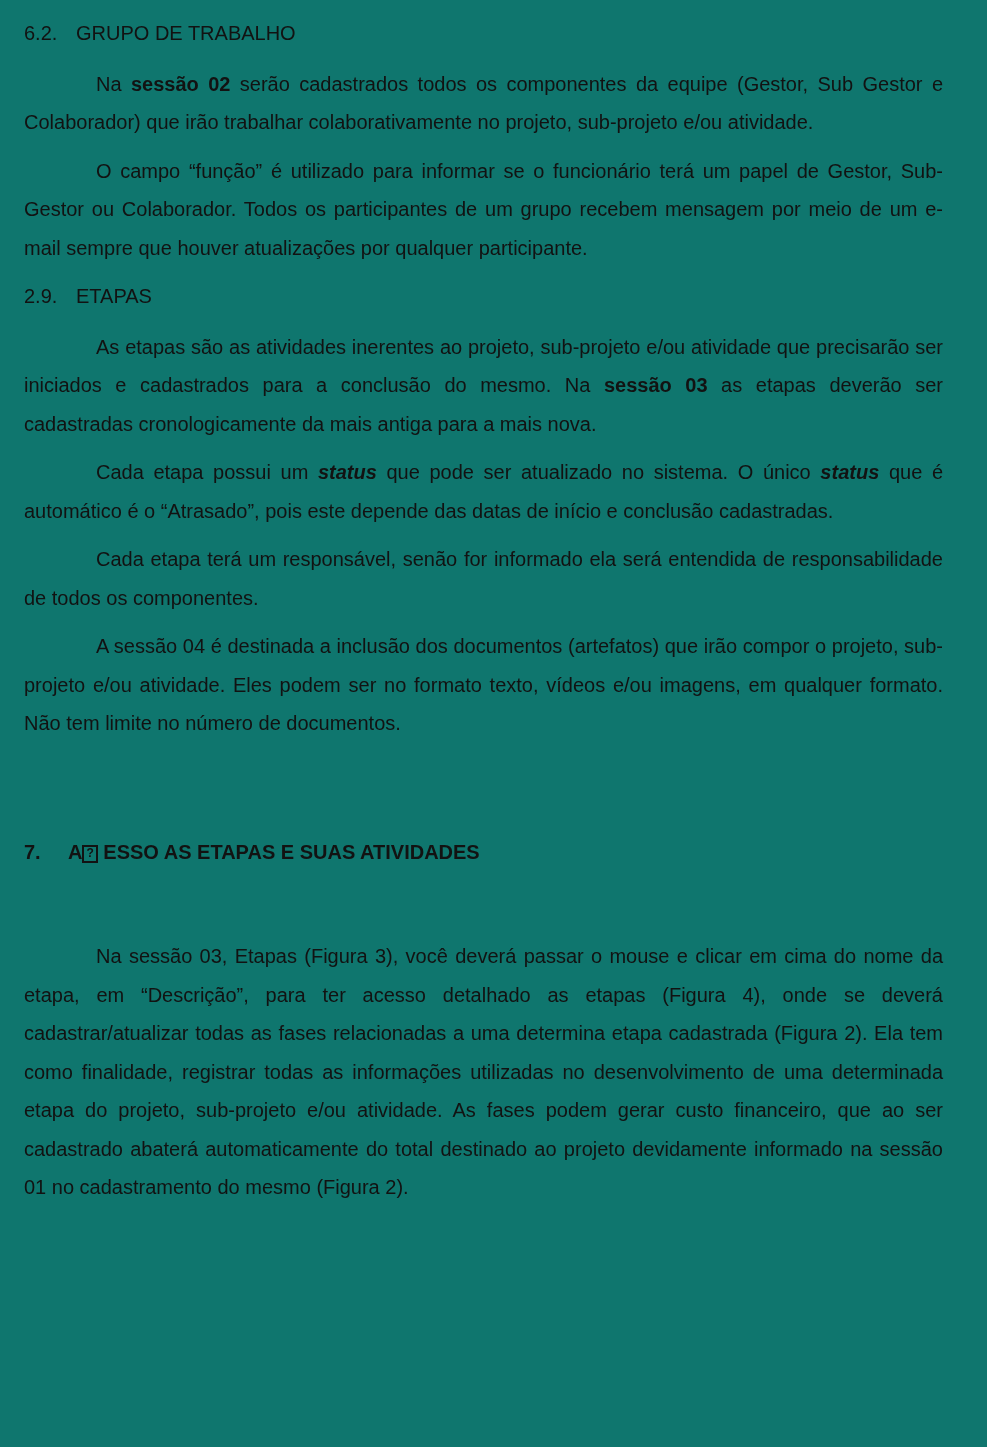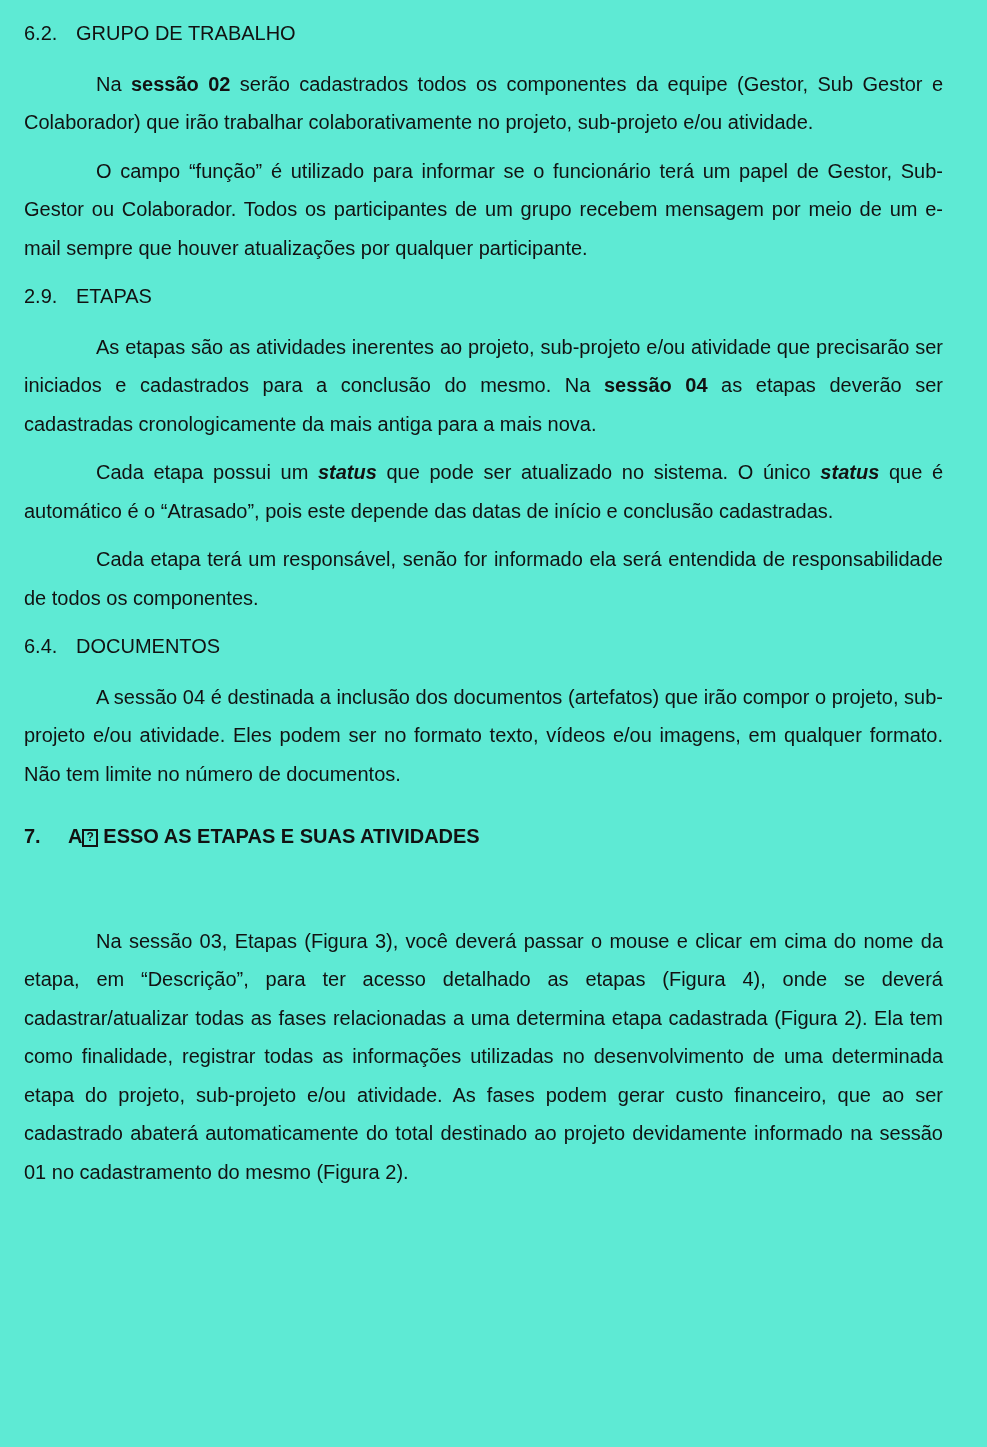--- a/index.html
+++ b/index.html
@@ -1,21 +1,21 @@
 <!DOCTYPE html>
 <html lang="pt"><head>
 <meta charset="utf-8">
 <style>
   html, body { margin: 0; padding: 0; background: #ffffff; }
   .page {
     width: 987px;
     height: 1447px;
     box-sizing: border-box;
     padding: 14px 36px 24px 24px;
-    background: #5eead4;
+    background: #0f766e;
     color: #121212;
     font-family: "Liberation Sans", sans-serif;
     font-size: 20px;
     line-height: 38.5px;
     overflow: hidden;
   }
   .para {
     margin: 0 8px 10px 0;
     text-align: justify;
     text-indent: 72px;
@@ -23,21 +23,21 @@
   .heading {
     margin: 0 0 12px 0;
     font-size: 20px;
     font-weight: 400;
     line-height: 38.5px;
     text-align: left;
   }
   .heading .hnum { display: inline-block; min-width: 52px; }
   .h1 { font-weight: 700; }
   .h1 .hnum { min-width: 44px; }
-  .spacious { margin-top: 24px; margin-bottom: 66px; }
+  .spacious { margin-top: 90px; margin-bottom: 66px; }
   .b { font-weight: 700; }
   .i { font-style: italic; }
   .missing-glyph {
     display: inline-block;
     border: 2px solid currentColor;
     font-size: 12px;
     line-height: 13px;
     padding: 0 2px 1px 2px;
     vertical-align: 2px;
     font-weight: 700;
@@ -46,21 +46,20 @@
 </style>
 </head>
 <body>
 
 <main class="page">
   <div>
       <h2 class="heading h2"><span class="hnum">6.2.</span><span><span class="">GRUPO DE TRABALHO</span></span></h2>
       <p class="para"><span class="">Na </span><span class="b">sessão 02</span><span class=""> serão cadastrados todos os componentes da equipe (Gestor, Sub Gestor e Colaborador) que irão trabalhar colaborativamente no projeto, sub-projeto e/ou atividade.</span></p>
       <p class="para"><span class="">O campo “função” é utilizado para informar se o funcionário terá um papel de Gestor, Sub-Gestor ou Colaborador. Todos os participantes de um grupo recebem mensagem por meio de um e-mail sempre que houver atualizações por qualquer participante.</span></p>
       <h2 class="heading h2"><span class="hnum">2.9.</span><span><span class="">ETAPAS</span></span></h2>
-      <p class="para"><span class="">As etapas são as atividades inerentes ao projeto, sub-projeto e/ou atividade que precisarão ser iniciados e cadastrados para a conclusão do mesmo. Na </span><span class="b">sessão 04</span><span class=""> as etapas deverão ser cadastradas cronologicamente da mais antiga para a mais nova.</span></p>
+      <p class="para"><span class="">As etapas são as atividades inerentes ao projeto, sub-projeto e/ou atividade que precisarão ser iniciados e cadastrados para a conclusão do mesmo. Na </span><span class="b">sessão 03</span><span class=""> as etapas deverão ser cadastradas cronologicamente da mais antiga para a mais nova.</span></p>
       <p class="para"><span class="">Cada etapa possui um </span><span class="b i">status</span><span class=""> que pode ser atualizado no sistema. O único </span><span class="b i">status</span><span class=""> que é automático é o “Atrasado”, pois este depende das datas de início e conclusão cadastradas.</span></p>
       <p class="para"><span class="">Cada etapa terá um responsável, senão for informado ela será entendida de responsabilidade de todos os componentes.</span></p>
-      <h2 class="heading h2"><span class="hnum">6.4.</span><span><span class="">DOCUMENTOS</span></span></h2>
       <p class="para"><span class="">A sessão 04 é destinada a inclusão dos documentos (artefatos) que irão compor o projeto, sub- projeto e/ou atividade. Eles podem ser no formato texto, vídeos e/ou imagens, em qualquer formato. Não tem limite no número de documentos.</span></p>
       <h1 class="heading h1 spacious"><span class="hnum">7.</span><span><span class="">A</span><span class="missing-glyph">?</span><span class=""> ESSO AS ETAPAS E SUAS ATIVIDADES</span></span></h1>
       <p class="para"><span class="">Na sessão 03, Etapas (Figura 3), você deverá passar o mouse e clicar em cima do nome da etapa, em “Descrição”, para ter acesso detalhado as etapas (Figura 4), onde se deverá cadastrar/atualizar todas as fases relacionadas a uma determina etapa cadastrada (Figura 2). Ela tem como finalidade, registrar todas as informações utilizadas no desenvolvimento de uma determinada etapa do projeto, sub-projeto e/ou atividade. As fases podem gerar custo financeiro, que ao ser cadastrado abaterá automaticamente do total destinado ao projeto devidamente informado na sessão 01 no cadastramento do mesmo (Figura 2).</span></p>
     </div>
 </main>
 
 </body></html>

